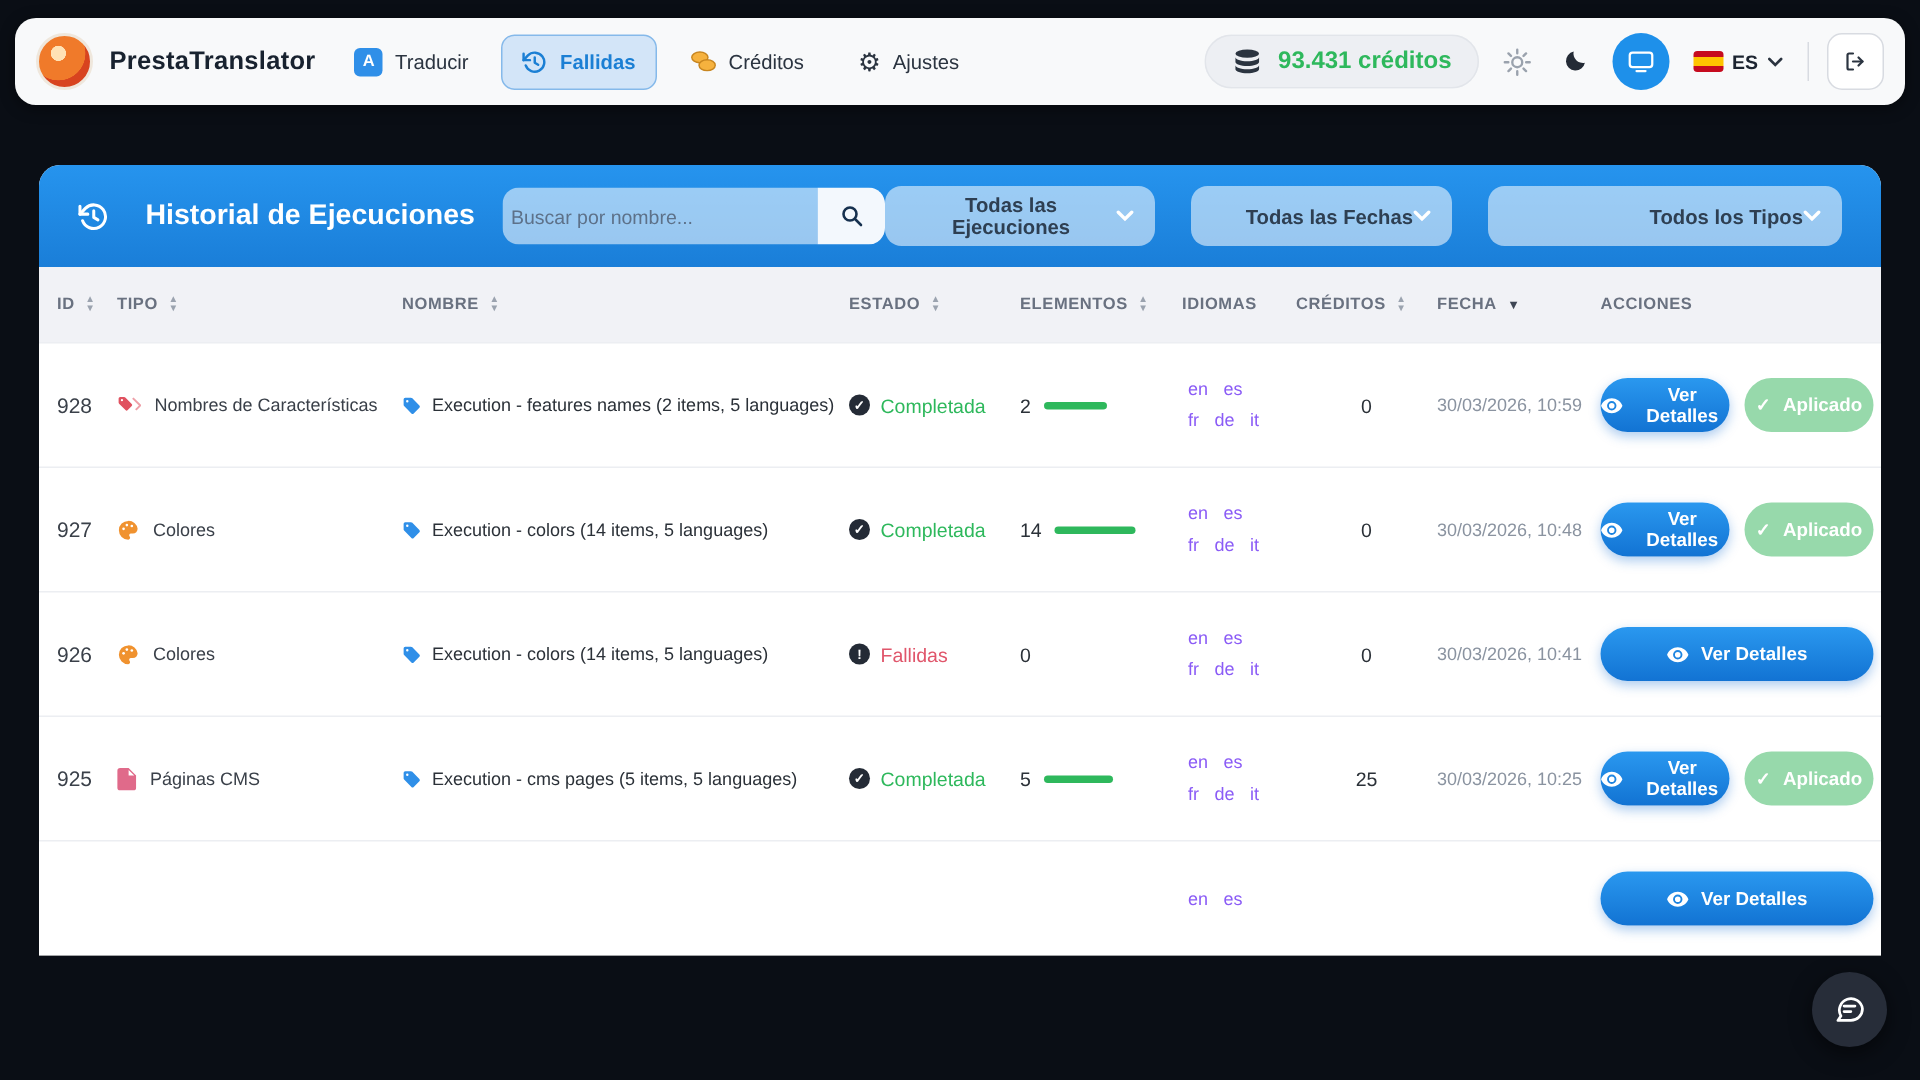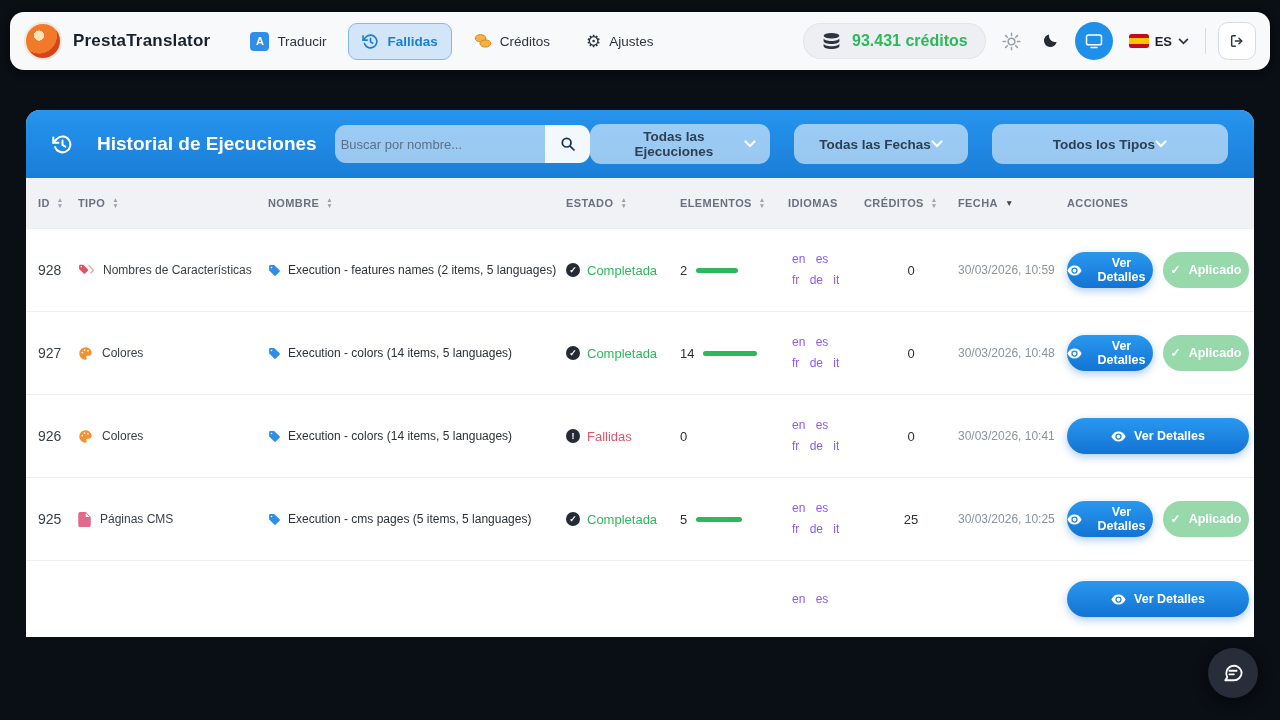--- a/index.html
+++ b/index.html
@@ -6,21 +6,21 @@
     --accent:#1e8ae6; --success:#2eb85c; --applied:#97d9ab; --danger:#e0566b;
     --page-bg:#0a0e15; --flag-red:#c60b1e; --flag-yellow:#ffc400;
   }
   *{box-sizing:border-box;margin:0;padding:0;}
   html,body{width:1280px;height:720px;overflow:hidden;}
   body{background:var(--page-bg);font-family:"Liberation Sans",sans-serif;position:relative;}
 
   
   .navbar{margin:12px 10px 0;height:58px;background:#f8f9fa;border-radius:14px;
     display:flex;align-items:center;padding:0 14px;box-shadow:0 2px 10px rgba(0,0,0,.45);}
-  .brand{display:flex;align-items:center;gap:11px;margin-right:26px;}
+  .brand{display:flex;align-items:center;gap:11px;margin-right:12px;}
   .logo{width:38px;height:38px;border-radius:50%;
     background:radial-gradient(circle at 38% 34%, #ffe2b5 0 16%, #f07a2a 17% 58%, #d8431f 59% 100%);
     border:2px solid #efe7dc;}
   .brand-name{font-size:17px;font-weight:800;color:#18222f;letter-spacing:.2px;}
   .nav{display:flex;align-items:center;gap:8px;}
   .nav-item{display:flex;align-items:center;gap:8px;padding:9px 13px;border-radius:9px;
     font-size:13.5px;color:#2b3440;background:transparent;border:1.5px solid transparent;cursor:pointer;
     font-family:inherit;font-weight:500;}
   .nav-item.active{background:#d3e5f8;border-color:#85b9ea;color:#1b7fd4;font-weight:600;}
   .translate-badge{width:19px;height:19px;border-radius:4px;background:#2f8fe8;color:#fff;
@@ -46,21 +46,21 @@
   .panel-header{height:68px;background:linear-gradient(180deg,#2694ee,#1a7ed8);
     display:flex;align-items:center;padding:0 26px;}
   .panel-title{display:flex;align-items:center;gap:24px;color:#fff;font-size:19px;font-weight:800;white-space:nowrap;}
   .search-group{display:flex;height:38px;border-radius:11px;overflow:hidden;margin-left:18px;}
   .search-input{width:216px;border:none;outline:none;background:rgba(255,255,255,.55);
     padding:0 6px;font-size:13px;color:#1d2b3a;font-family:inherit;}
   .search-input::placeholder{color:#5d7189;}
   .search-btn{width:46px;border:none;background:#f3f8fd;display:flex;align-items:center;justify-content:center;cursor:pointer;}
   .filters{display:flex;gap:24px;margin-left:auto;}
   .filter{height:40px;background:rgba(255,255,255,.55);border-radius:11px;display:flex;align-items:center;
-    justify-content:center;padding:0 14px;cursor:pointer;color:#2e3f52;font-size:13.5px;font-weight:700;
+    justify-content:flex-end;padding:0 14px;cursor:pointer;color:#2e3f52;font-size:13.5px;font-weight:700;
     border:none;font-family:inherit;}
   .f1{width:180px;} .f2{width:236px;} .f3{width:174px;}
 
   
   .cols{display:grid;grid-template-columns:40px 190px 298px 114px 108px 76px 94px 109px 182px;}
   .thead{align-items:center;background:#f1f2f6;height:50px;padding:0 12px;}
   .hcell{display:flex;align-items:center;gap:5px;font-size:11px;font-weight:700;color:#697180;letter-spacing:.4px;}
   .sort-both{display:inline-flex;flex-direction:column;font-size:6.5px;line-height:6px;color:#9ba3af;margin-left:2px;}
   .sort-desc{font-size:8.5px;color:#3e4654;margin-left:2px;}
   .trow{padding:20px 12px;border-top:1px solid #eceef2;background:#fff;align-items:center;}

